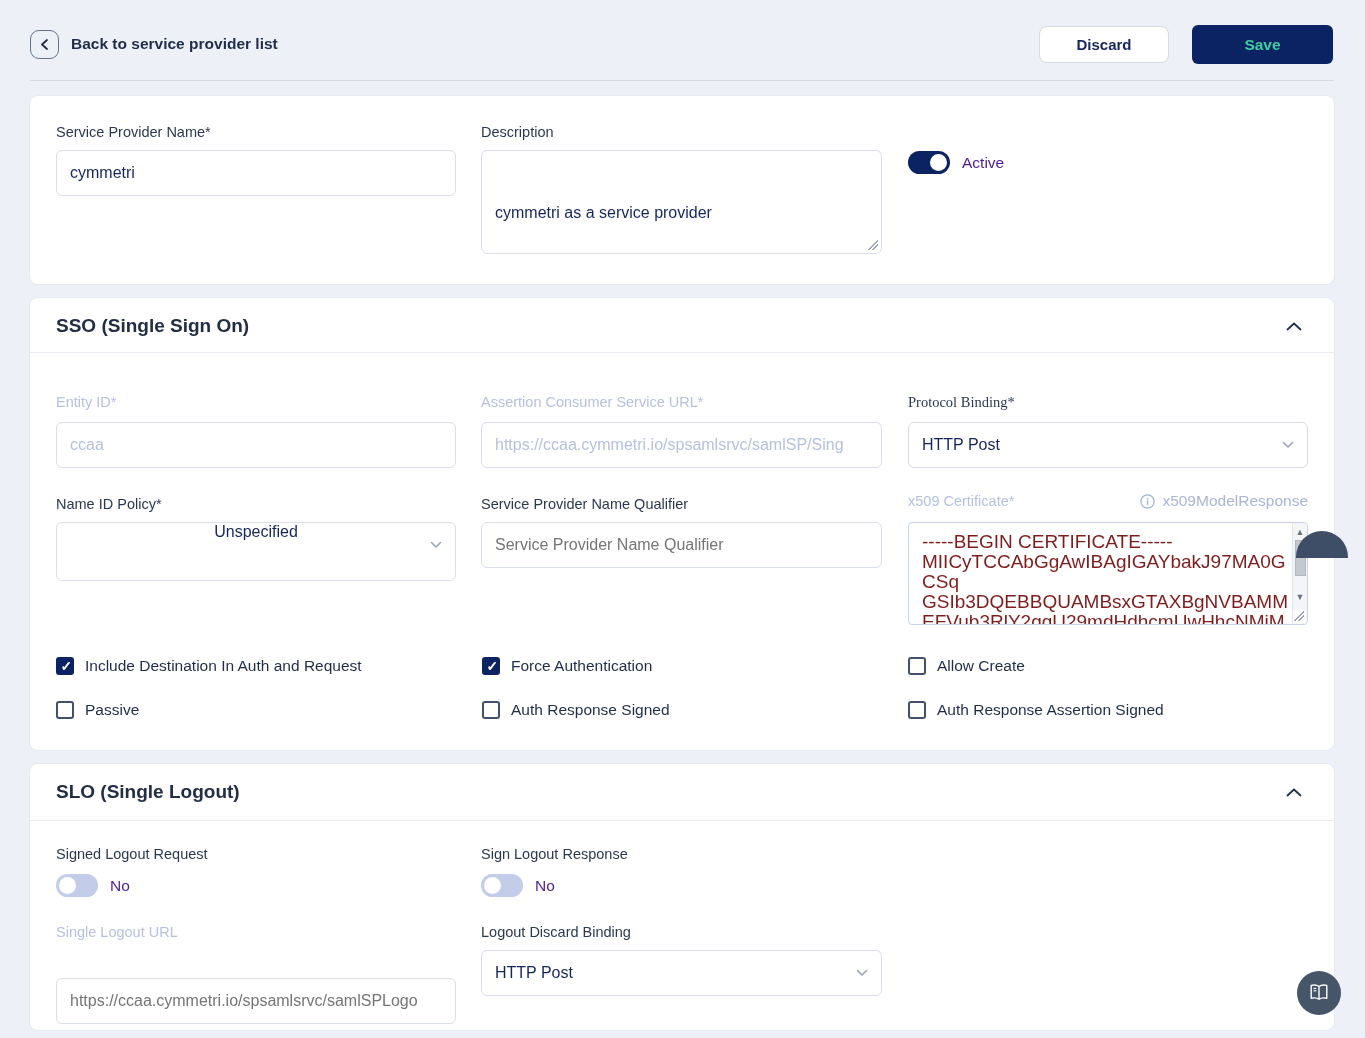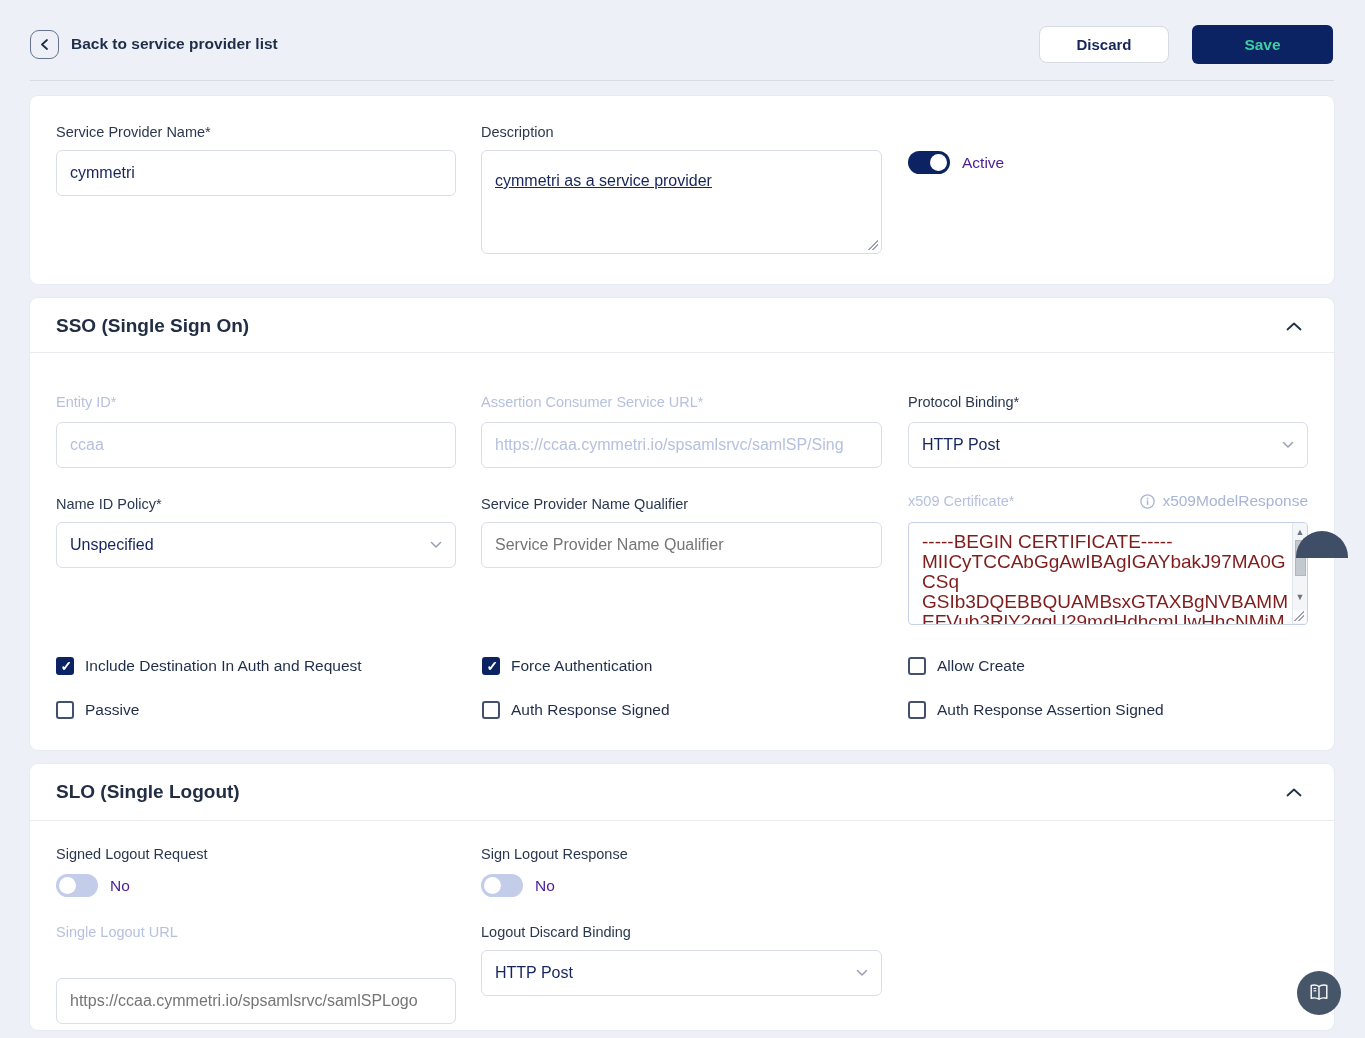--- a/index.html
+++ b/index.html
@@ -45,21 +45,21 @@
   .field-label.dim { color:#b6c1de; }
 
   .tbox {
     position:absolute; background:#fff;
     border:1px solid #dadeea; border-radius:6px;
     font-family:"Liberation Sans",sans-serif;
     font-size:16px; color:#16265c; padding:0 13px;
     display:flex; align-items:center; overflow:hidden; white-space:nowrap;
   }
   .tbox.dim { color:#b6c1de; }
-  .tbox.area { align-items:flex-start; padding-top:21px; white-space:normal;text-decoration:underline; }
+  .tbox.area { align-items:center; padding-top:21px; white-space:normal; }
 
   .selectbox {
     position:absolute; background:#fff;
     border:1px solid #dadeea; border-radius:6px;
     font-size:16px; color:#16265c;
     display:flex; align-items:center; padding:0 13px; cursor:pointer;
   }
   .selectbox .chev { margin-left:auto; }
 
   .sec-title { position:absolute; left:26px; font-size:19px; font-weight:700; color:#212e44; }
@@ -170,21 +170,21 @@
     <span style="display:flex;">
       <svg width="16" height="9" viewBox="0 0 16 9">
           <polyline points="1.5,7.5 8,1.5 14.5,7.5" fill="none" stroke="#232f45" stroke-width="1.8" stroke-linecap="round" stroke-linejoin="round"></polyline>
         </svg>
     </span>
   </button>
   <div class="sec-divider" style="top:54px;"></div>
 
   <div class="field-label dim" style="left:26px; top:96px;">Entity ID*</div>
   <div class="field-label dim" style="left:451px; top:96px;">Assertion Consumer Service URL*</div>
-  <div class="field-label" style="left:878px; top:96px;">Protocol Binding*</div>
+  <div class="field-label" style="left:878px; top:96px;font-family:Liberation Serif, serif;">Protocol Binding*</div>
 
   <input class="tbox dim" style="left: 451px; top: 124px; width: 401px; height: 46px;" disabled="" value="https://ccaa.cymmetri.io/spsamlsrvc/samlSP/Sing">
   <input class="tbox dim" style="left: 26px; top: 124px; width: 400px; height: 46px;" disabled="" value="ccaa">
   <div class="selectbox" style="left:878px; top:124px; width:400px; height:46px;">
     <span>HTTP Post</span>
     <span class="chev" style="display:flex;">
       <svg width="12" height="8" viewBox="0 0 12 8">
           <polyline points="1.5,1.5 6,6 10.5,1.5" fill="none" stroke="#9aa3b5" stroke-width="1.6" stroke-linecap="round" stroke-linejoin="round"></polyline>
         </svg>
     </span>
@@ -199,21 +199,21 @@
         <svg width="15" height="15" viewBox="0 0 15 15">
             <circle cx="7.5" cy="7.5" r="6.6" fill="none" stroke="#a9b5d6" stroke-width="1.3"></circle>
             <rect x="6.8" y="6.4" width="1.5" height="4.5" fill="#a9b5d6"></rect>
             <rect x="6.8" y="3.8" width="1.5" height="1.6" fill="#a9b5d6"></rect>
           </svg>
       </span>
       <span>x509ModelResponse</span>
     </span>
   </div>
 
-  <div class="selectbox" style="left:26px; top:224px; width:400px; height:46px;">
+  <div class="selectbox" style="left:26px; top:224px; width:400px; height:59px;flex-direction:column;">
     <span>Unspecified</span>
     <span class="chev" style="display:flex;">
       <svg width="12" height="8" viewBox="0 0 12 8">
           <polyline points="1.5,1.5 6,6 10.5,1.5" fill="none" stroke="#9aa3b5" stroke-width="1.6" stroke-linecap="round" stroke-linejoin="round"></polyline>
         </svg>
     </span>
   </div>
   <input class="tbox dim" style="left: 451px; top: 224px; width: 401px; height: 46px;" placeholder="Service Provider Name Qualifier">
 
   <div class="certbox" style="left:878px; top:224px; width:400px; height:103px;">

